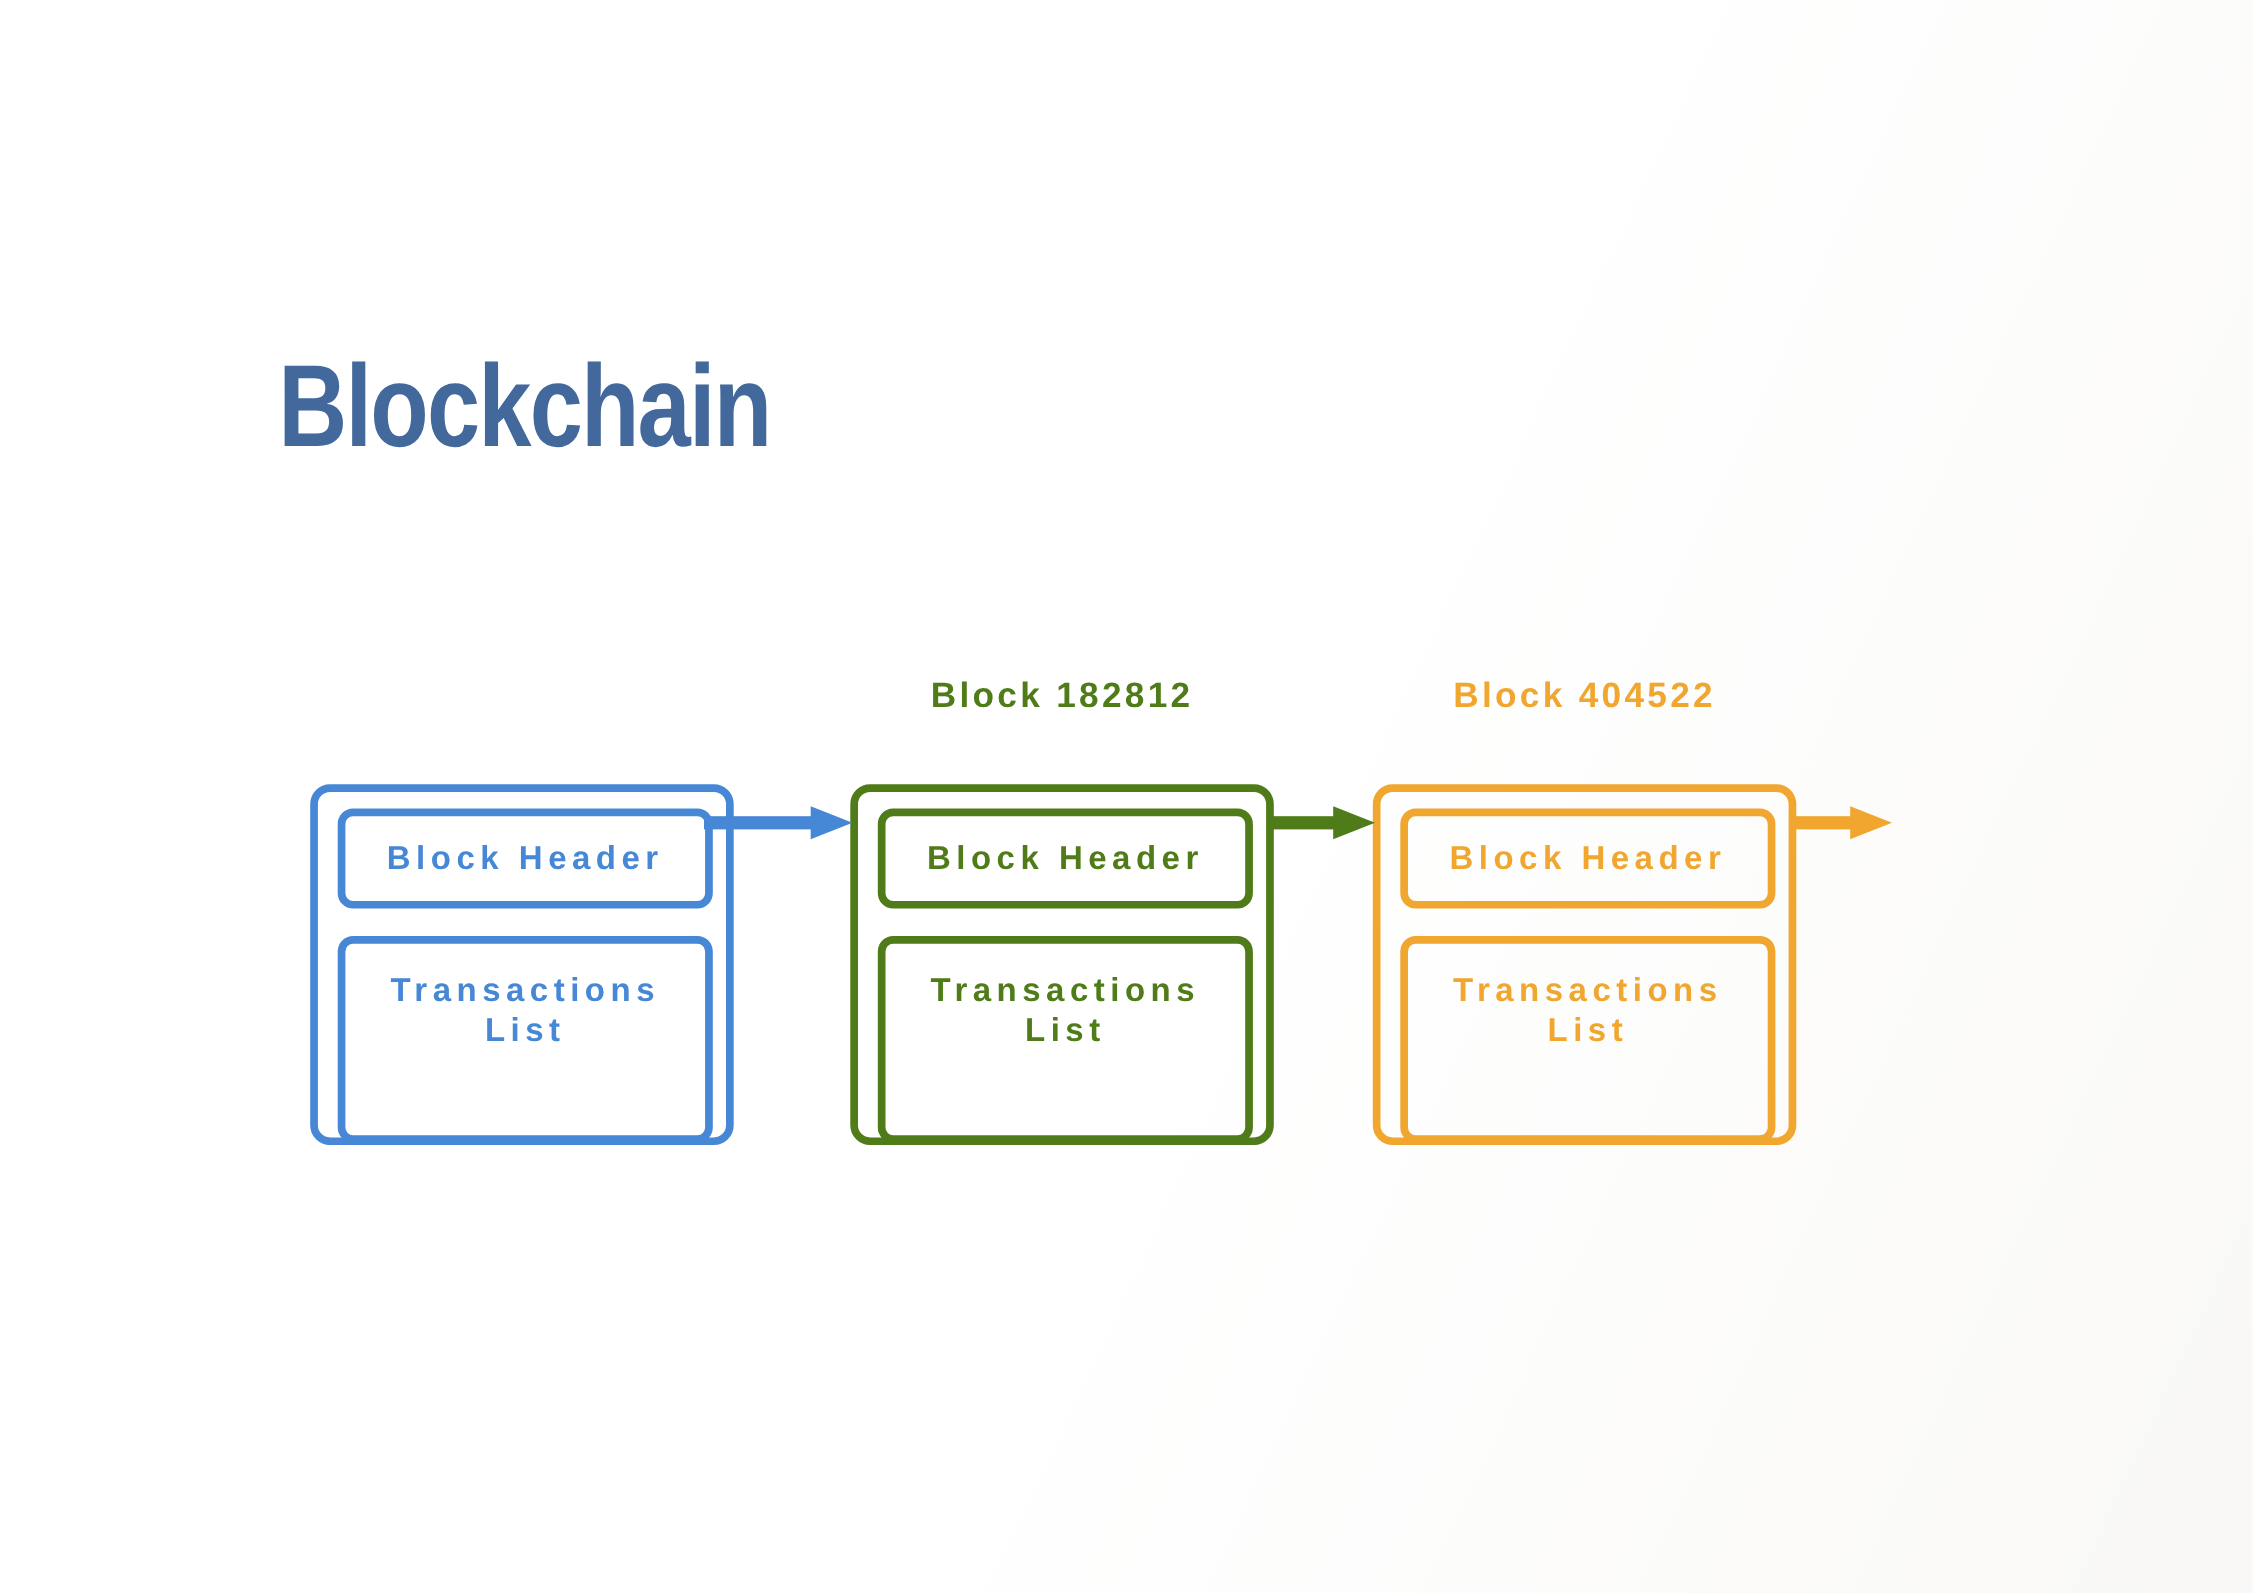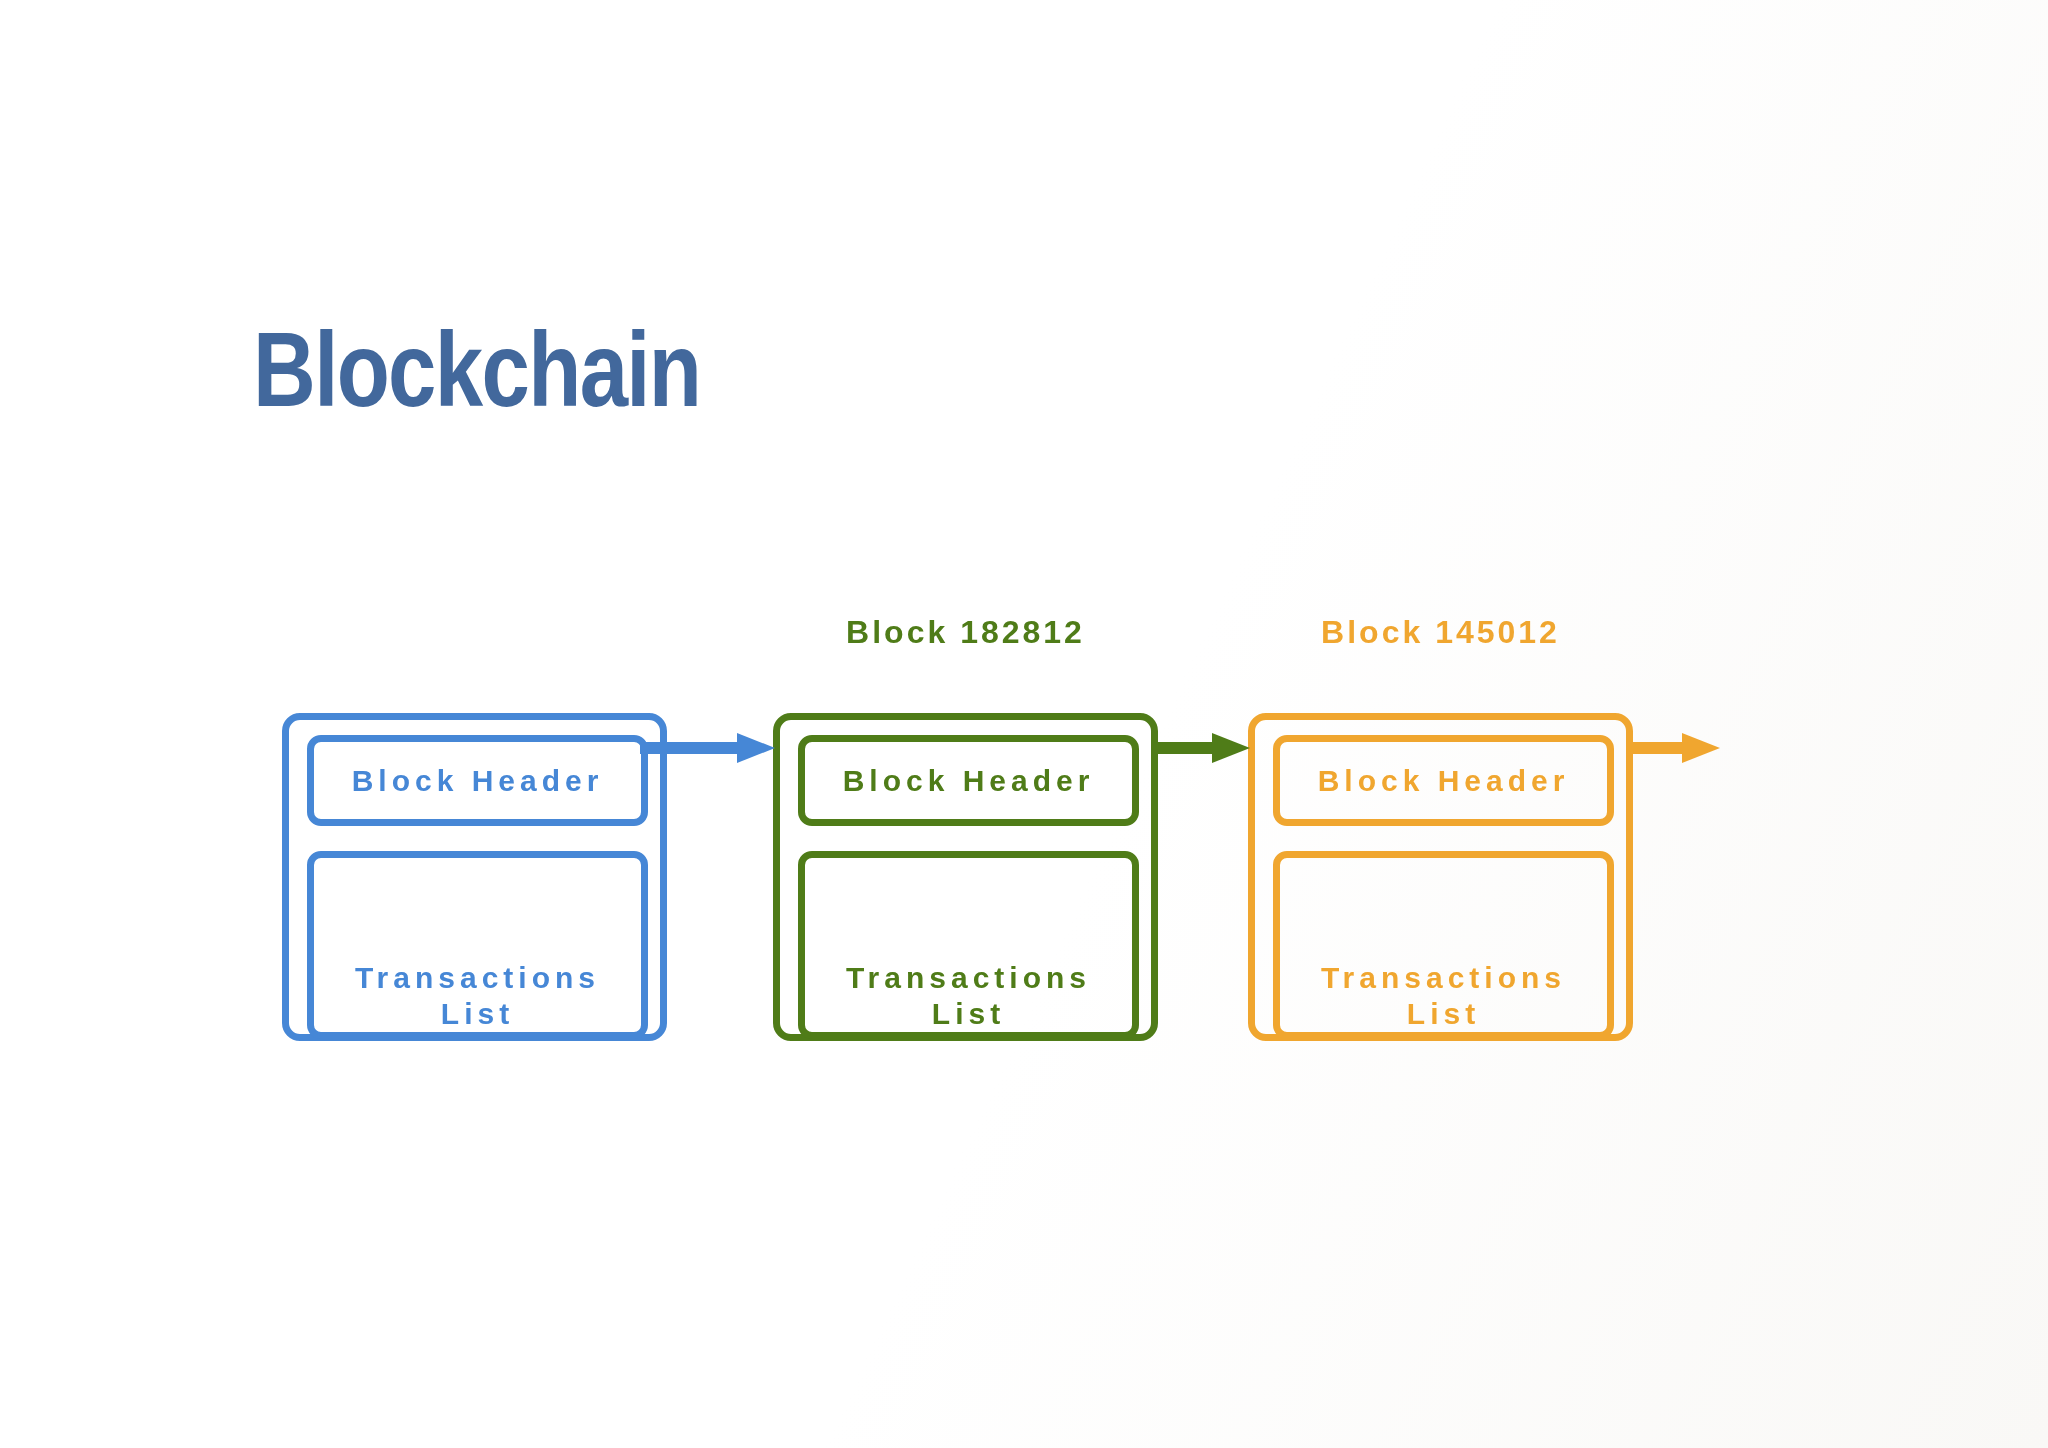--- a/index.html
+++ b/index.html
@@ -35,21 +35,21 @@
   .block-1 { left: 282px; }
   .block-2 { left: 773px; }
   .block-3 { left: 1248px; }
 
   .inner-box {
     position: absolute; left: 18px; right: 12px;
     box-sizing: border-box; border: 7px solid #888; border-radius: 14px;
     display: flex; justify-content: center;
   }
   .header-box { top: 15px; height: 91px; align-items: center; }
-  .trans-box  { top: 131px; height: 188px; align-items: flex-end; }
+  .trans-box  { top: 131px; height: 188px; align-items: flex-start; }
 
   .box-text {
     font-size: 30px; font-weight: 700; letter-spacing: 5px;
     line-height: 36px; text-align: center;
   }
   .trans-box .box-text {
     display: inline-block; max-width: 280px; margin-top: 25px;
   }
 
   .arrow { position: absolute; top: 733px; height: 30px; z-index: 5; }
@@ -68,21 +68,21 @@
   .arrow-3 { left: 1629px; width: 91px; }
 </style>
 </head>
 <body>
 
 <div class="slide">
 
   <div class="slide-title" style="color: rgb(66, 104, 156);">Blockchain</div>
 
   <div class="block-label label-2" style="color: rgb(79, 124, 24);">Block 182812</div>
-  <div class="block-label label-3" style="color: rgb(240, 166, 47);">Block 145012</div>
+  <div class="block-label label-3" style="color: rgb(240, 166, 47);">Block 404522</div>
 
   <div class="block block-1" style="border-color: rgb(70, 135, 214);">
     <div class="inner-box header-box" style="border-color: rgb(70, 135, 214);">
       <span class="box-text" style="color: rgb(70, 135, 214);">Block Header</span>
     </div>
     <div class="inner-box trans-box" style="border-color: rgb(70, 135, 214);">
       <span class="box-text" style="color: rgb(70, 135, 214);">Transactions List</span>
     </div>
   </div>
 

